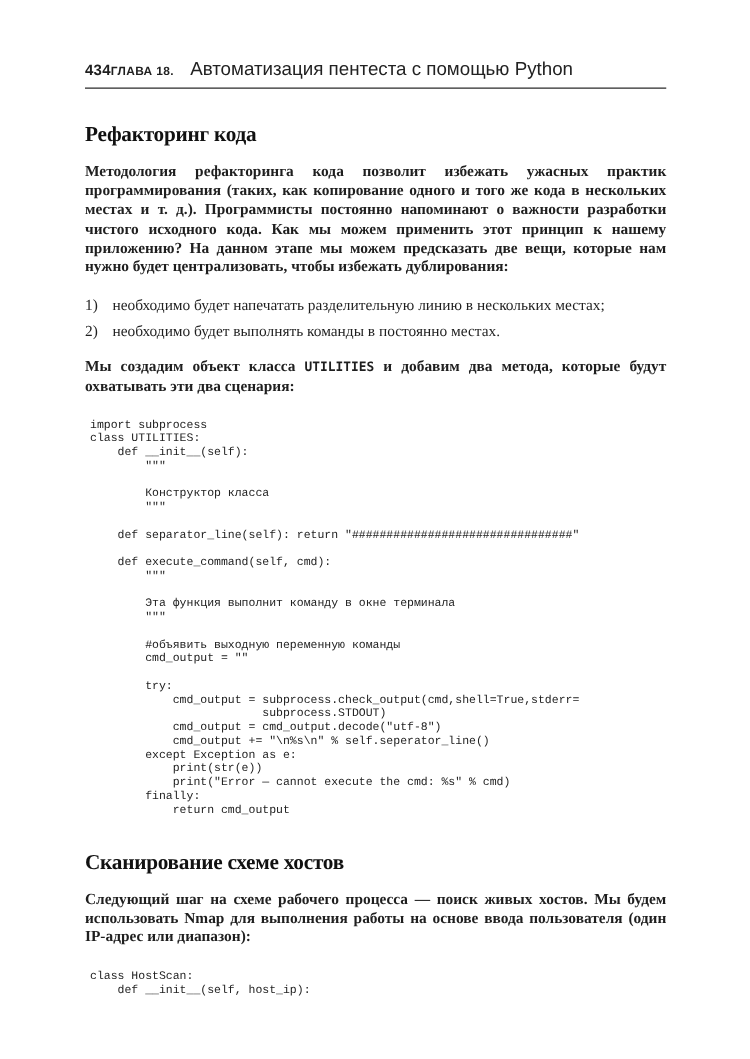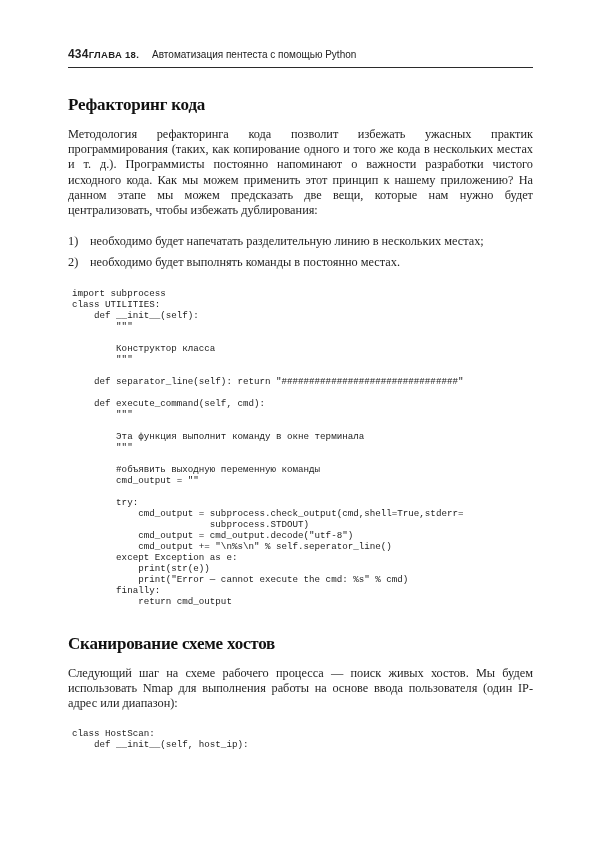--- a/index.html
+++ b/index.html
@@ -25,37 +25,38 @@
     font-weight: bold;
     font-size: 12px;
     letter-spacing: 0.2px;
   }
   .chapter-label {
     font-weight: bold;
     font-size: 9.5px;
     letter-spacing: 0.3px;
   }
   .chapter-title {
-    font-size: 10px;
+    font-size: 15px;
     margin-left: 13px;
     color: #222;
   }
   h1.section-heading {
     font-family: Liberation Serif, serif;
     font-size: 17px;
     font-weight: bold;
     color: #111;
     margin: 27px 0 0 0;
     letter-spacing: -0.2px;
   }
   p.body-para {
     font-size: 12.3px;
     line-height: 15.2px;
     text-align: justify;
     margin: 12px 0 0 0;
+    font-weight: bold;
   }
   .num-list { margin-top: 16px; }
   .num-list-item {
     display: flex;
     font-size: 12.3px;
     line-height: 15.2px;
     margin-bottom: 6px;
   }
   .num-list-item .num { width: 22px; flex: 0 0 22px; }
   .num-list-item .item-text { flex: 1; }
@@ -94,20 +95,21 @@
     <div class="num-list-item">
       <span class="num">1)</span>
       <span class="item-text">необходимо будет напечатать разделительную линию в нескольких местах;</span>
     </div>
     <div class="num-list-item">
       <span class="num">2)</span>
       <span class="item-text">необходимо будет выполнять команды в постоянно местах.</span>
     </div>
   </div>
 
+  <p class="body-para mt-sec"><span>Мы создадим объект класса </span><span class="inline-code">UTILITIES</span><span> и добавим два метода, которые будут охватывать эти два сценария:</span></p>
 
   <pre class="code-block">import subprocess
 class UTILITIES:
     def __init__(self):
         """
 
         Конструктор класса
         """
 
     def separator_line(self): return "################################"

